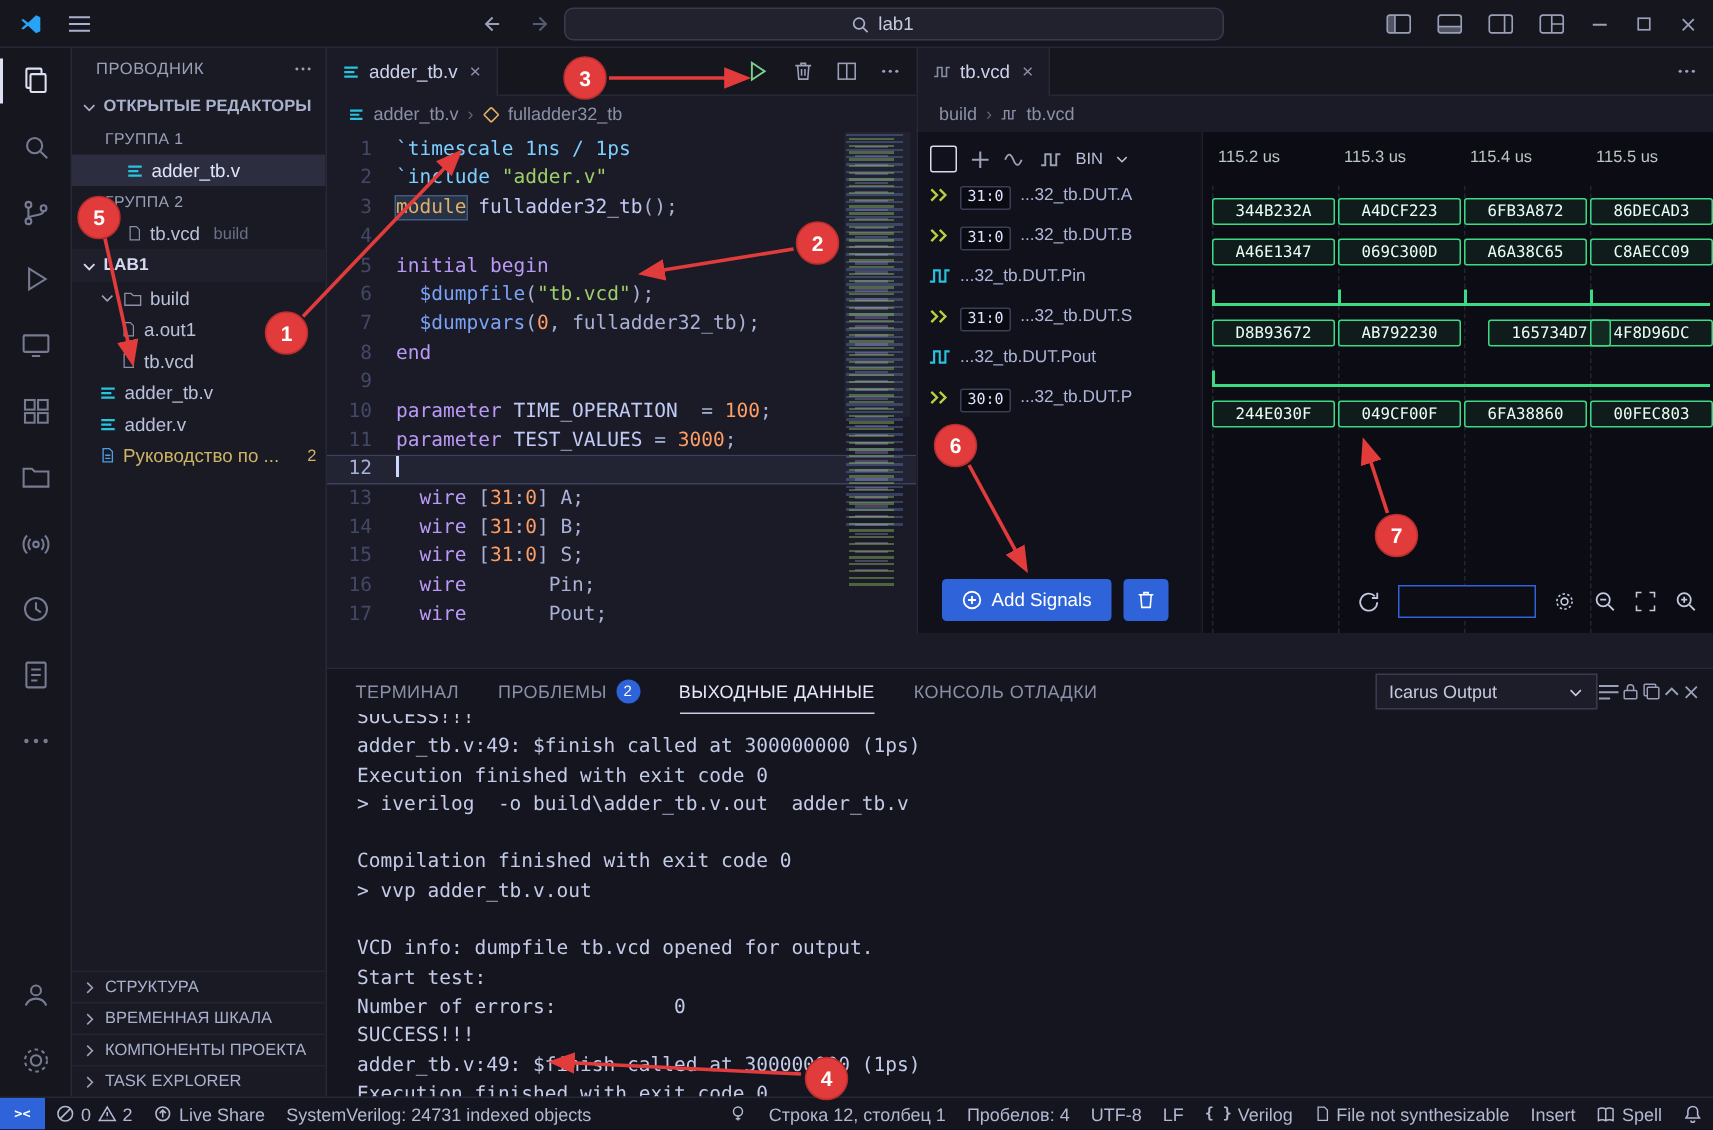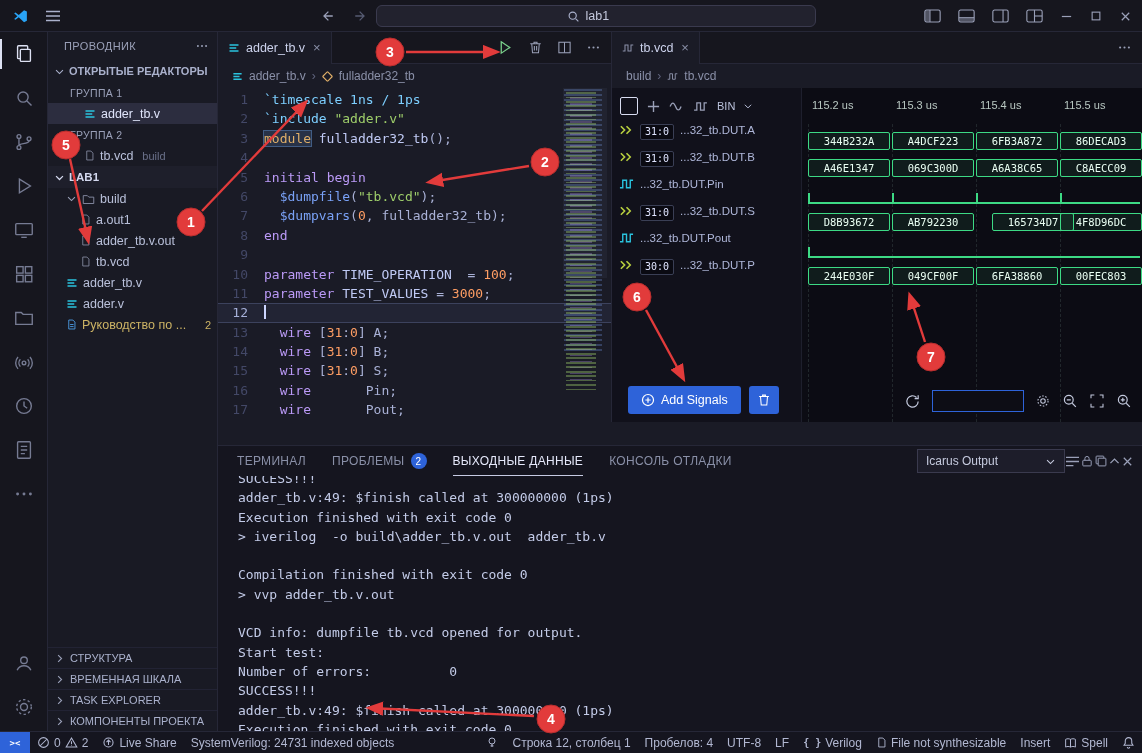--- a/index.html
+++ b/index.html
@@ -367,28 +367,20 @@
             </svg>
           </span>
           <span class="lbl">a.out1</span>
         </div>
         <div class="sbrow" style="padding-left: 32px;">
           <span class="icn">
             <svg width="11" height="13" viewBox="0 0 16 16" fill="none" stroke="#8a90a8" stroke-width="1.2">
               <path d="M4 1.5h6l3 3v10H4z"></path>
             </svg>
           </span>
-          <span class="lbl">adder_tb.v.out</span>
-        </div>
-        <div class="sbrow" style="padding-left: 32px;">
-          <span class="icn">
-            <svg width="11" height="13" viewBox="0 0 16 16" fill="none" stroke="#8a90a8" stroke-width="1.2">
-              <path d="M4 1.5h6l3 3v10H4z"></path>
-            </svg>
-          </span>
           <span class="lbl">tb.vcd</span>
         </div>
         <div class="sbrow" style="padding-left: 18px;">
           <span class="icn">
             <svg width="12" height="12" viewBox="0 0 16 16">
               <g stroke="#2ac3de" stroke-width="2" fill="none">
                 <path d="M2 4h12M2 8h9M2 12h12"></path>
               </g>
             </svg>
           </span>
@@ -431,29 +423,29 @@
             </svg>
           </span>
           <span>ВРЕМЕННАЯ ШКАЛА</span>
         </div>
         <div class="sb-section">
           <span class="icn">
             <svg width="11" height="11" viewBox="0 0 16 16" fill="none" stroke="#9aa0b8" stroke-width="1.6">
               <path d="M6 3l5 5-5 5"></path>
             </svg>
           </span>
-          <span>TASK EXPLORER</span>
+          <span>КОМПОНЕНТЫ ПРОЕКТА</span>
         </div>
         <div class="sb-section">
           <span class="icn">
             <svg width="11" height="11" viewBox="0 0 16 16" fill="none" stroke="#9aa0b8" stroke-width="1.6">
               <path d="M6 3l5 5-5 5"></path>
             </svg>
           </span>
-          <span>КОМПОНЕНТЫ ПРОЕКТА</span>
+          <span>TASK EXPLORER</span>
         </div>
       </div>
   </div>
 
   <div class="main">
 
     <div class="g1">
       <div class="tabbar">
         <div class="tab">
           <span class="icn">

